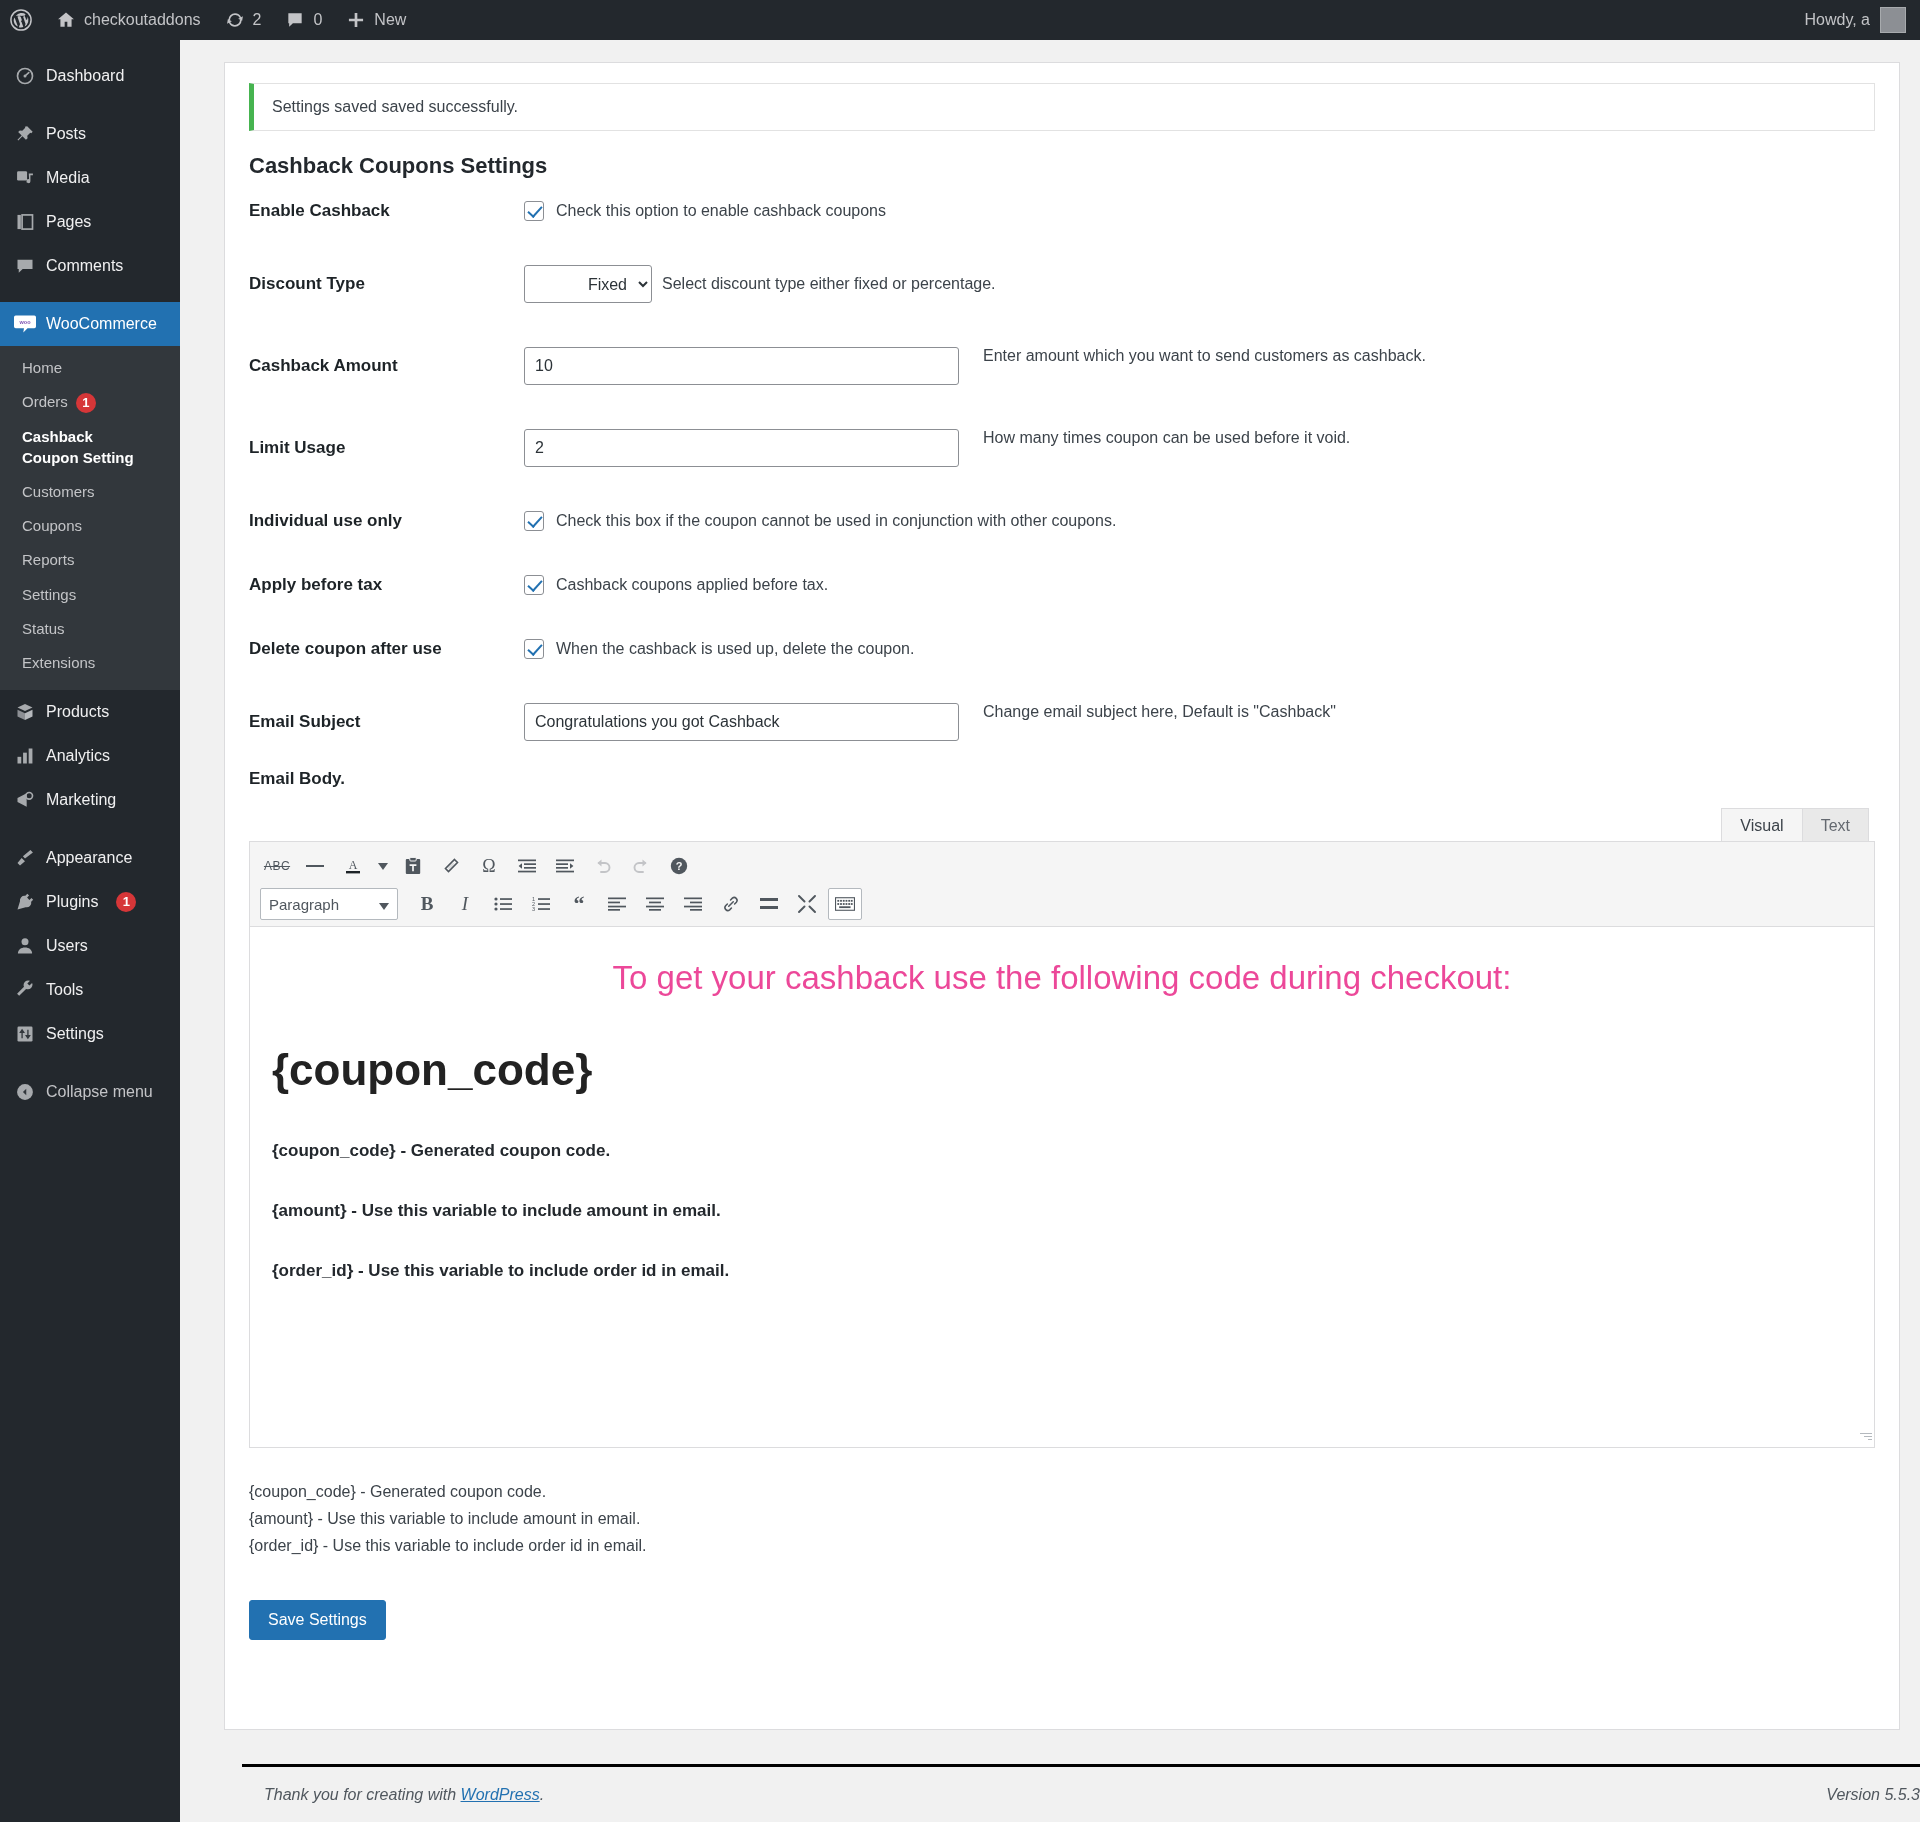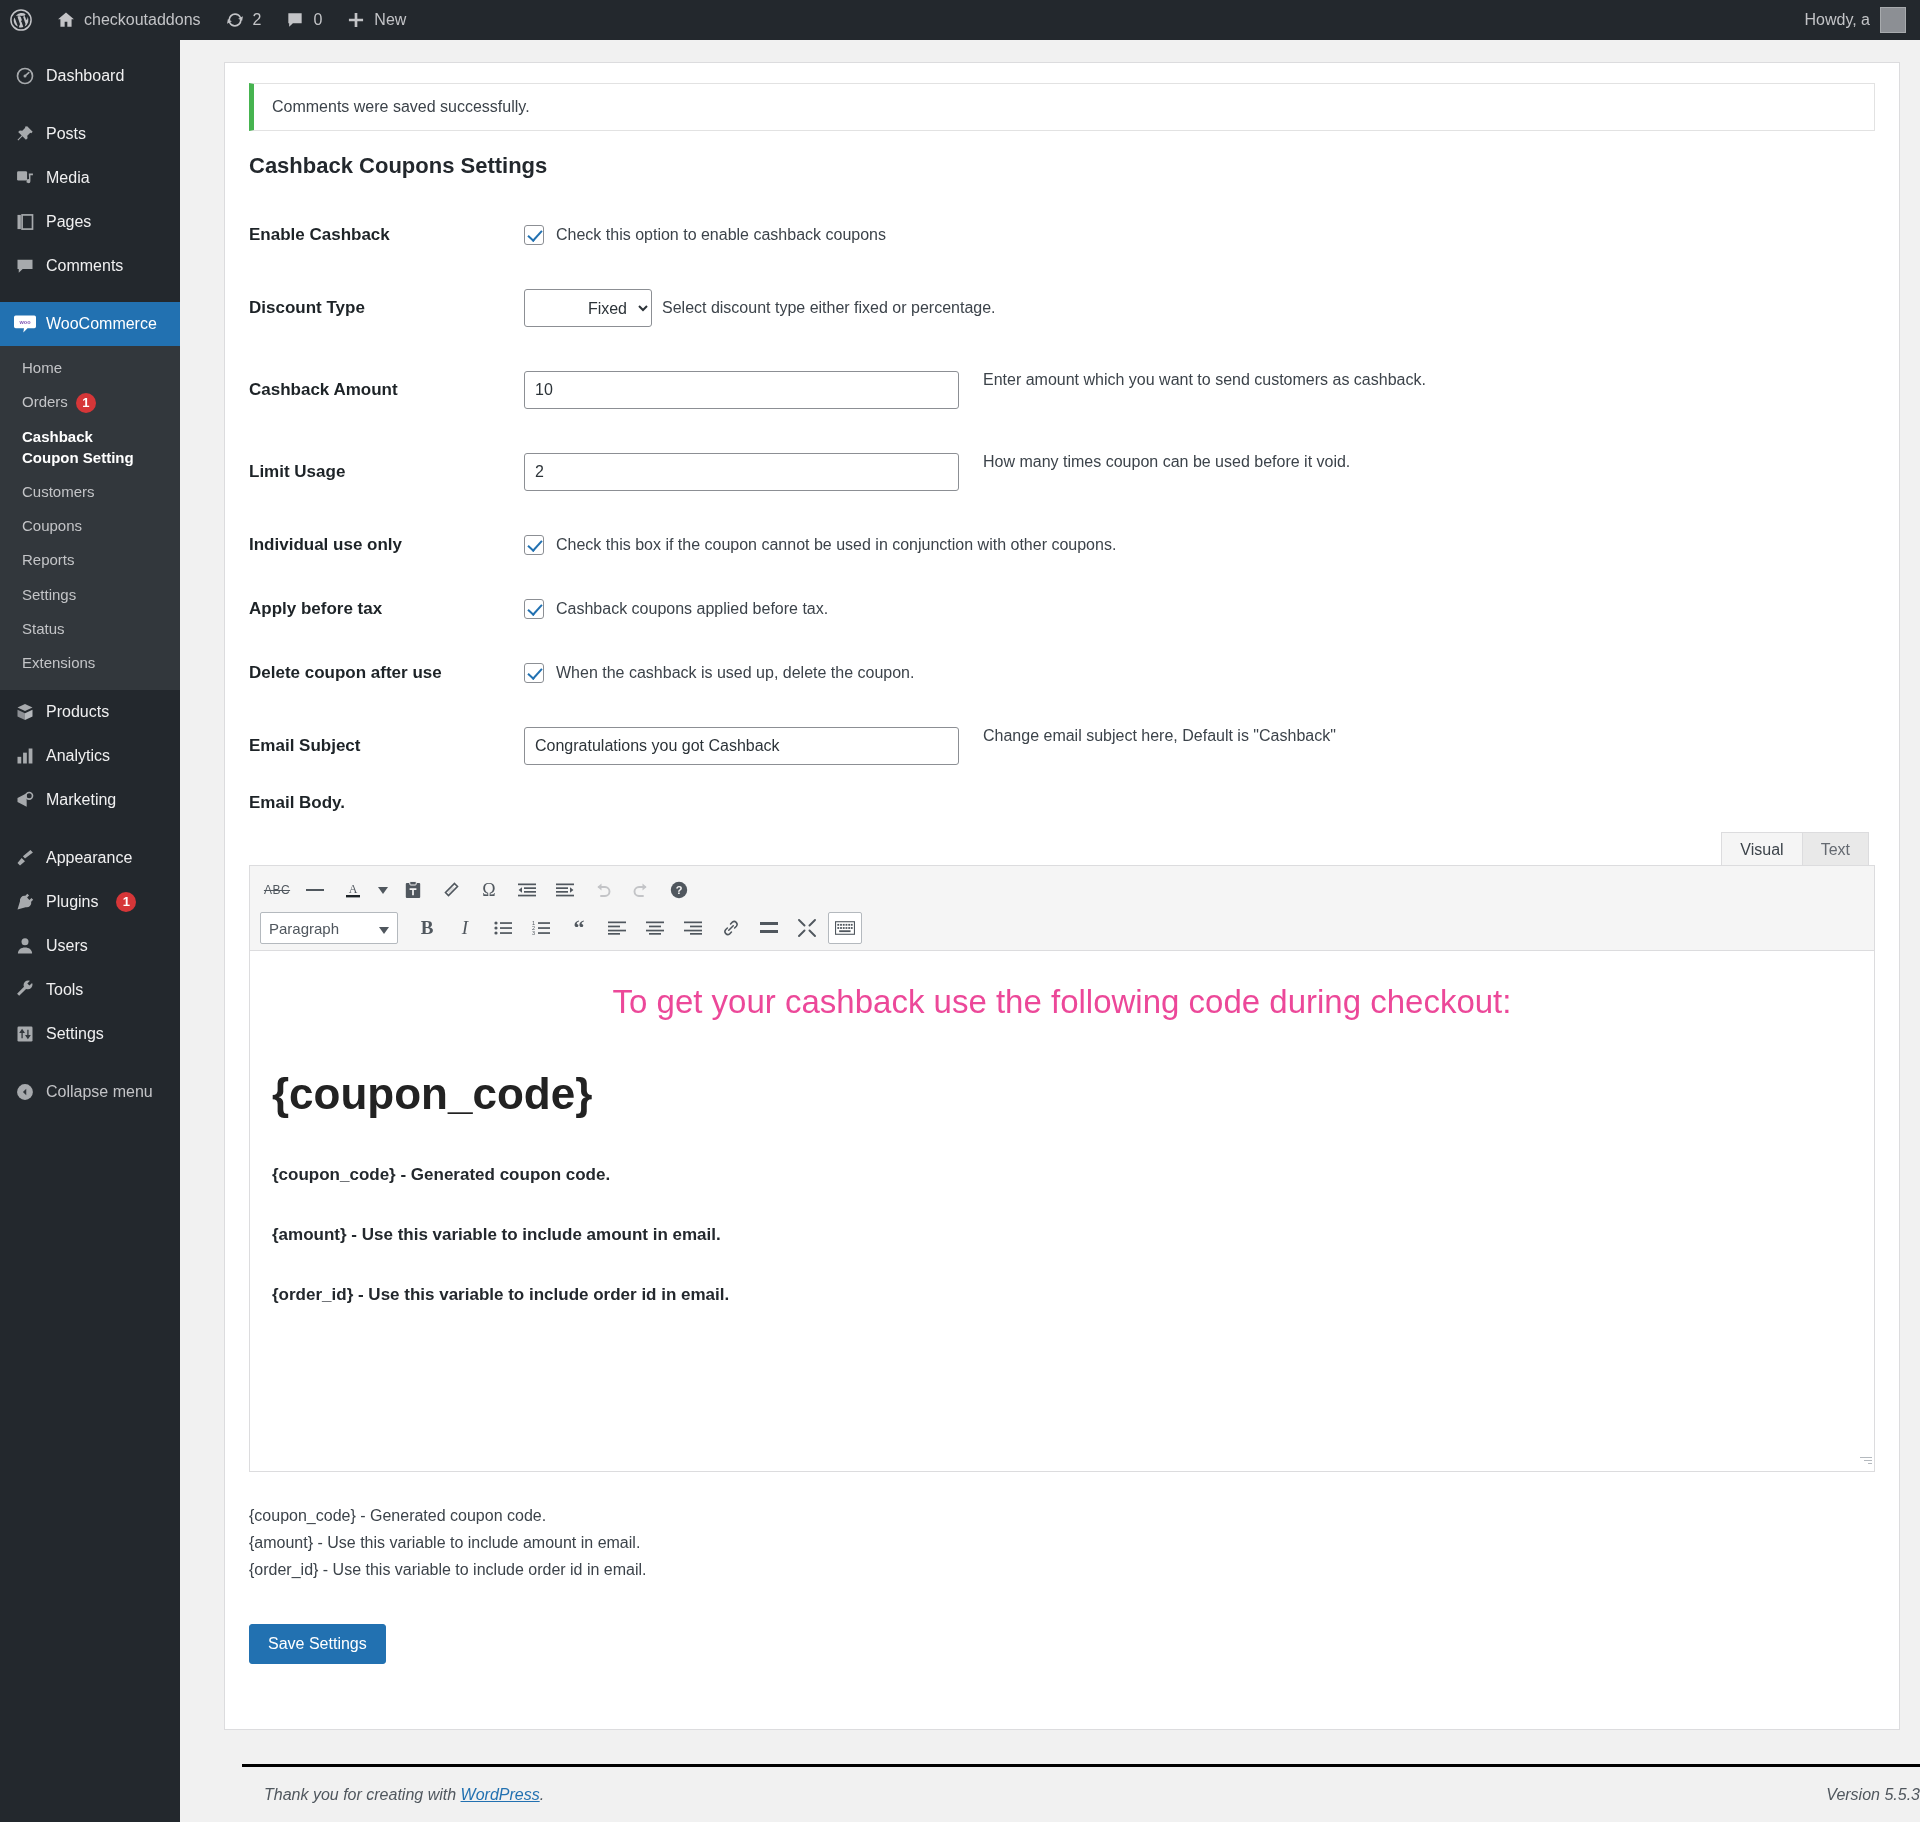--- a/index.html
+++ b/index.html
@@ -101,21 +101,21 @@
     border-top: 1px solid #e2e2e2;
     border-right: 1px solid #e2e2e2;
     border-bottom: 1px solid #e2e2e2;
     background: #fff;
     padding: 14px 14px 14px 18px;
     font-size: 16px; color: #3c434a;
     margin: 0 0 22px 0;
   }
   h2.page-title {
     font-size: 22px; font-weight: bold; color: #23282d;
-    margin: 0 0 24px 0; padding: 0;
+    margin: 0 0 0 0; padding: 0;
   }
 
   
   table.form-table { border-collapse: collapse; width: 100%; }
   table.form-table th {
     text-align: left; vertical-align: middle;
     width: 275px; padding: 22px 10px 22px 0;
     font-weight: bold; font-size: 17px; color: #1d2327;
   }
   table.form-table td {
@@ -464,21 +464,21 @@
     </span>
     <span class="mt-label" style="color:#c3c4c7;">Collapse menu</span>
   </div>
 </div>
 
 <div id="wpcontent">
   <div id="wpbody">
     <div class="card-panel">
 
       <div class="notice">
-        <span>Comments were saved successfully.</span>
+        <span>Settings saved saved successfully.</span>
       </div>
 
       <h2 class="page-title">Cashback Coupons Settings</h2>
 
       <table class="form-table">
         <tbody>
           <tr>
             <th>Enable Cashback</th>
             <td>
               <label class="cb-line">

